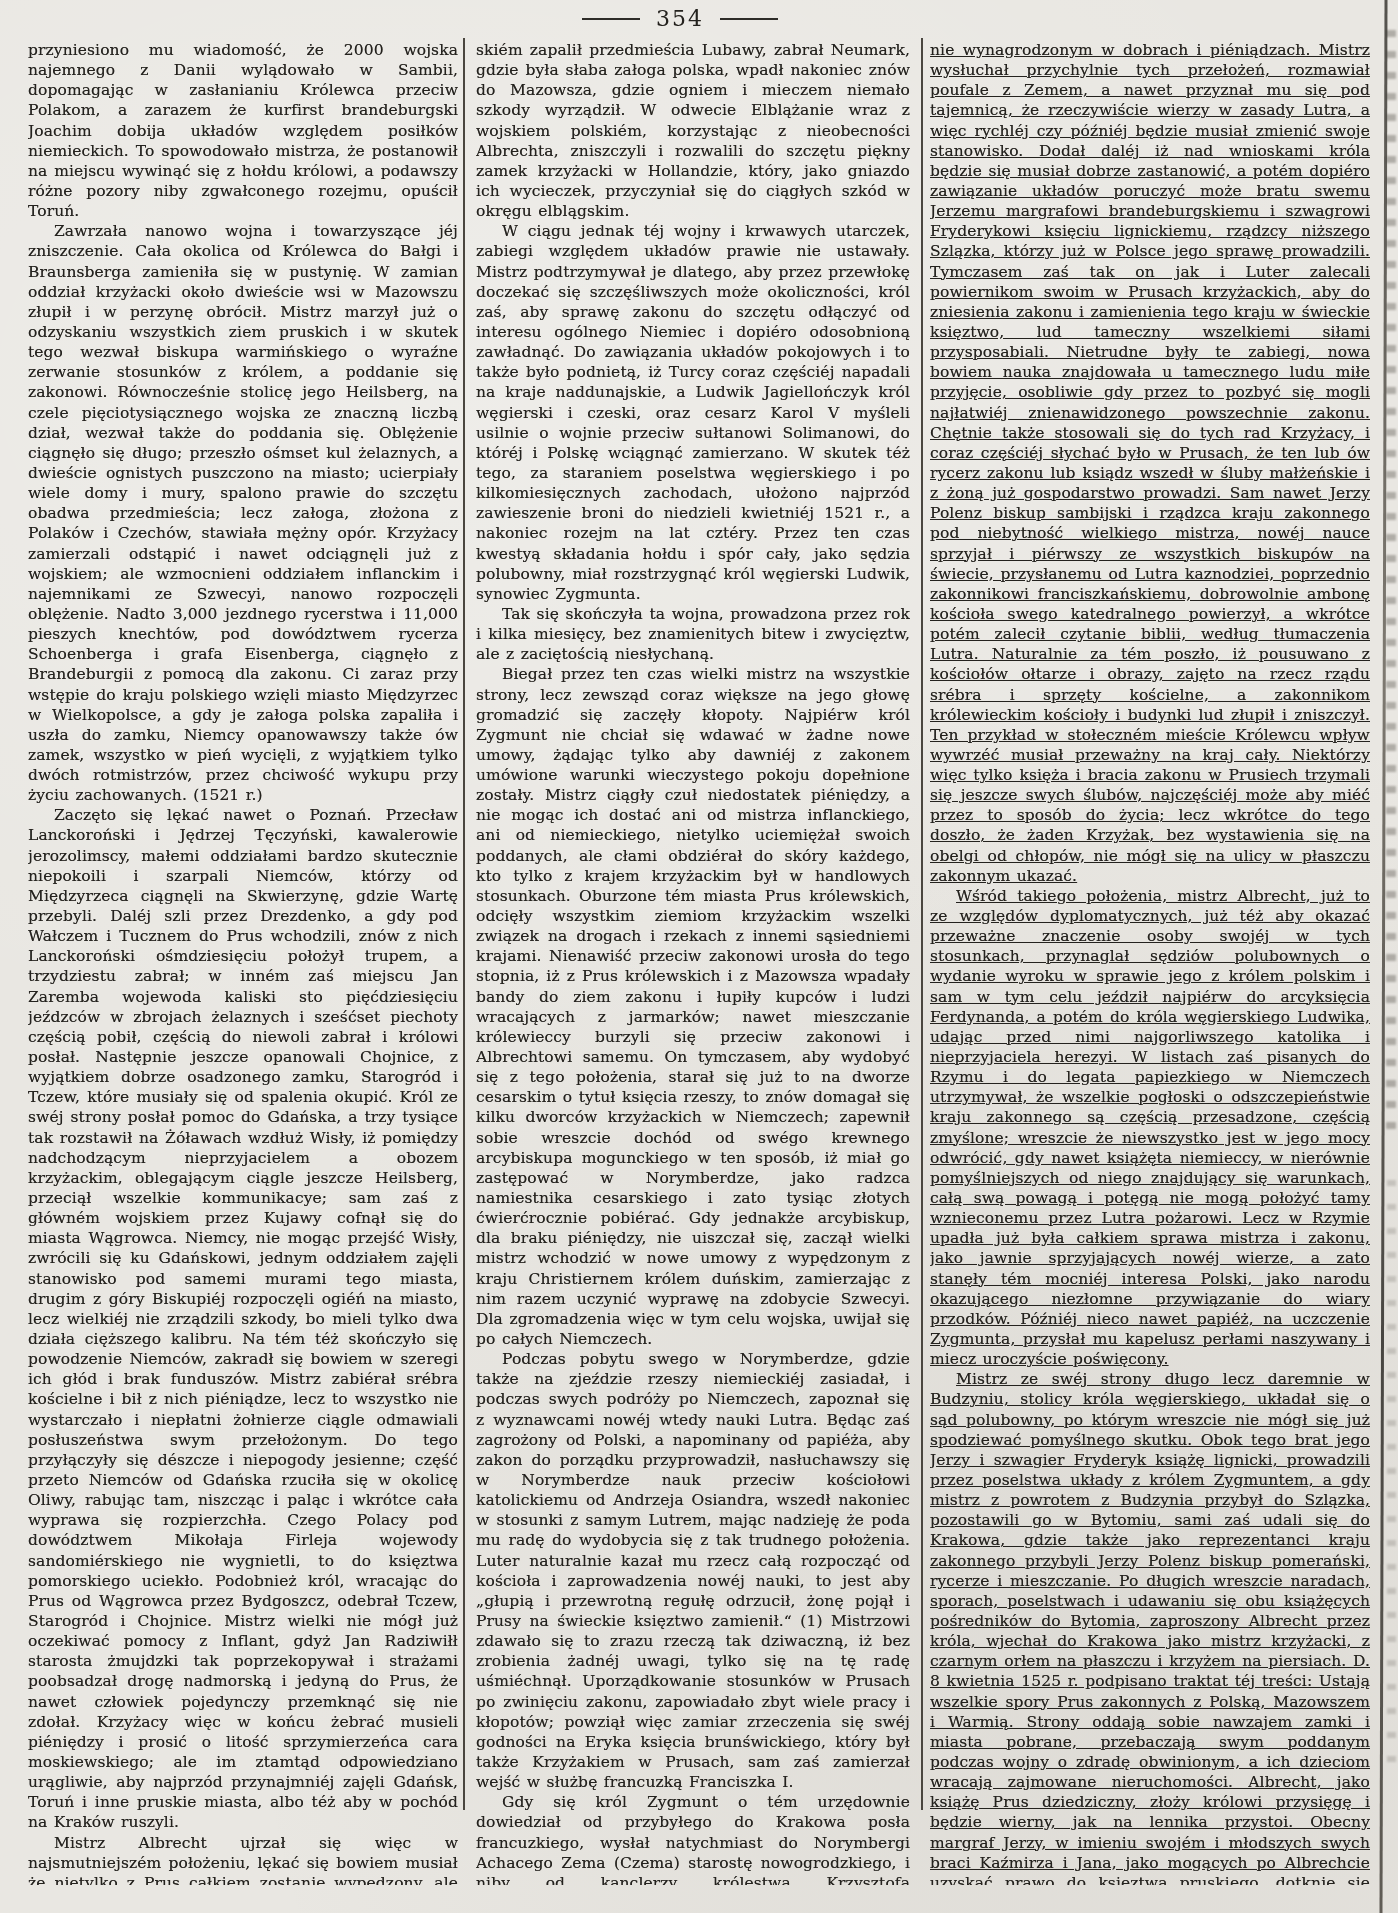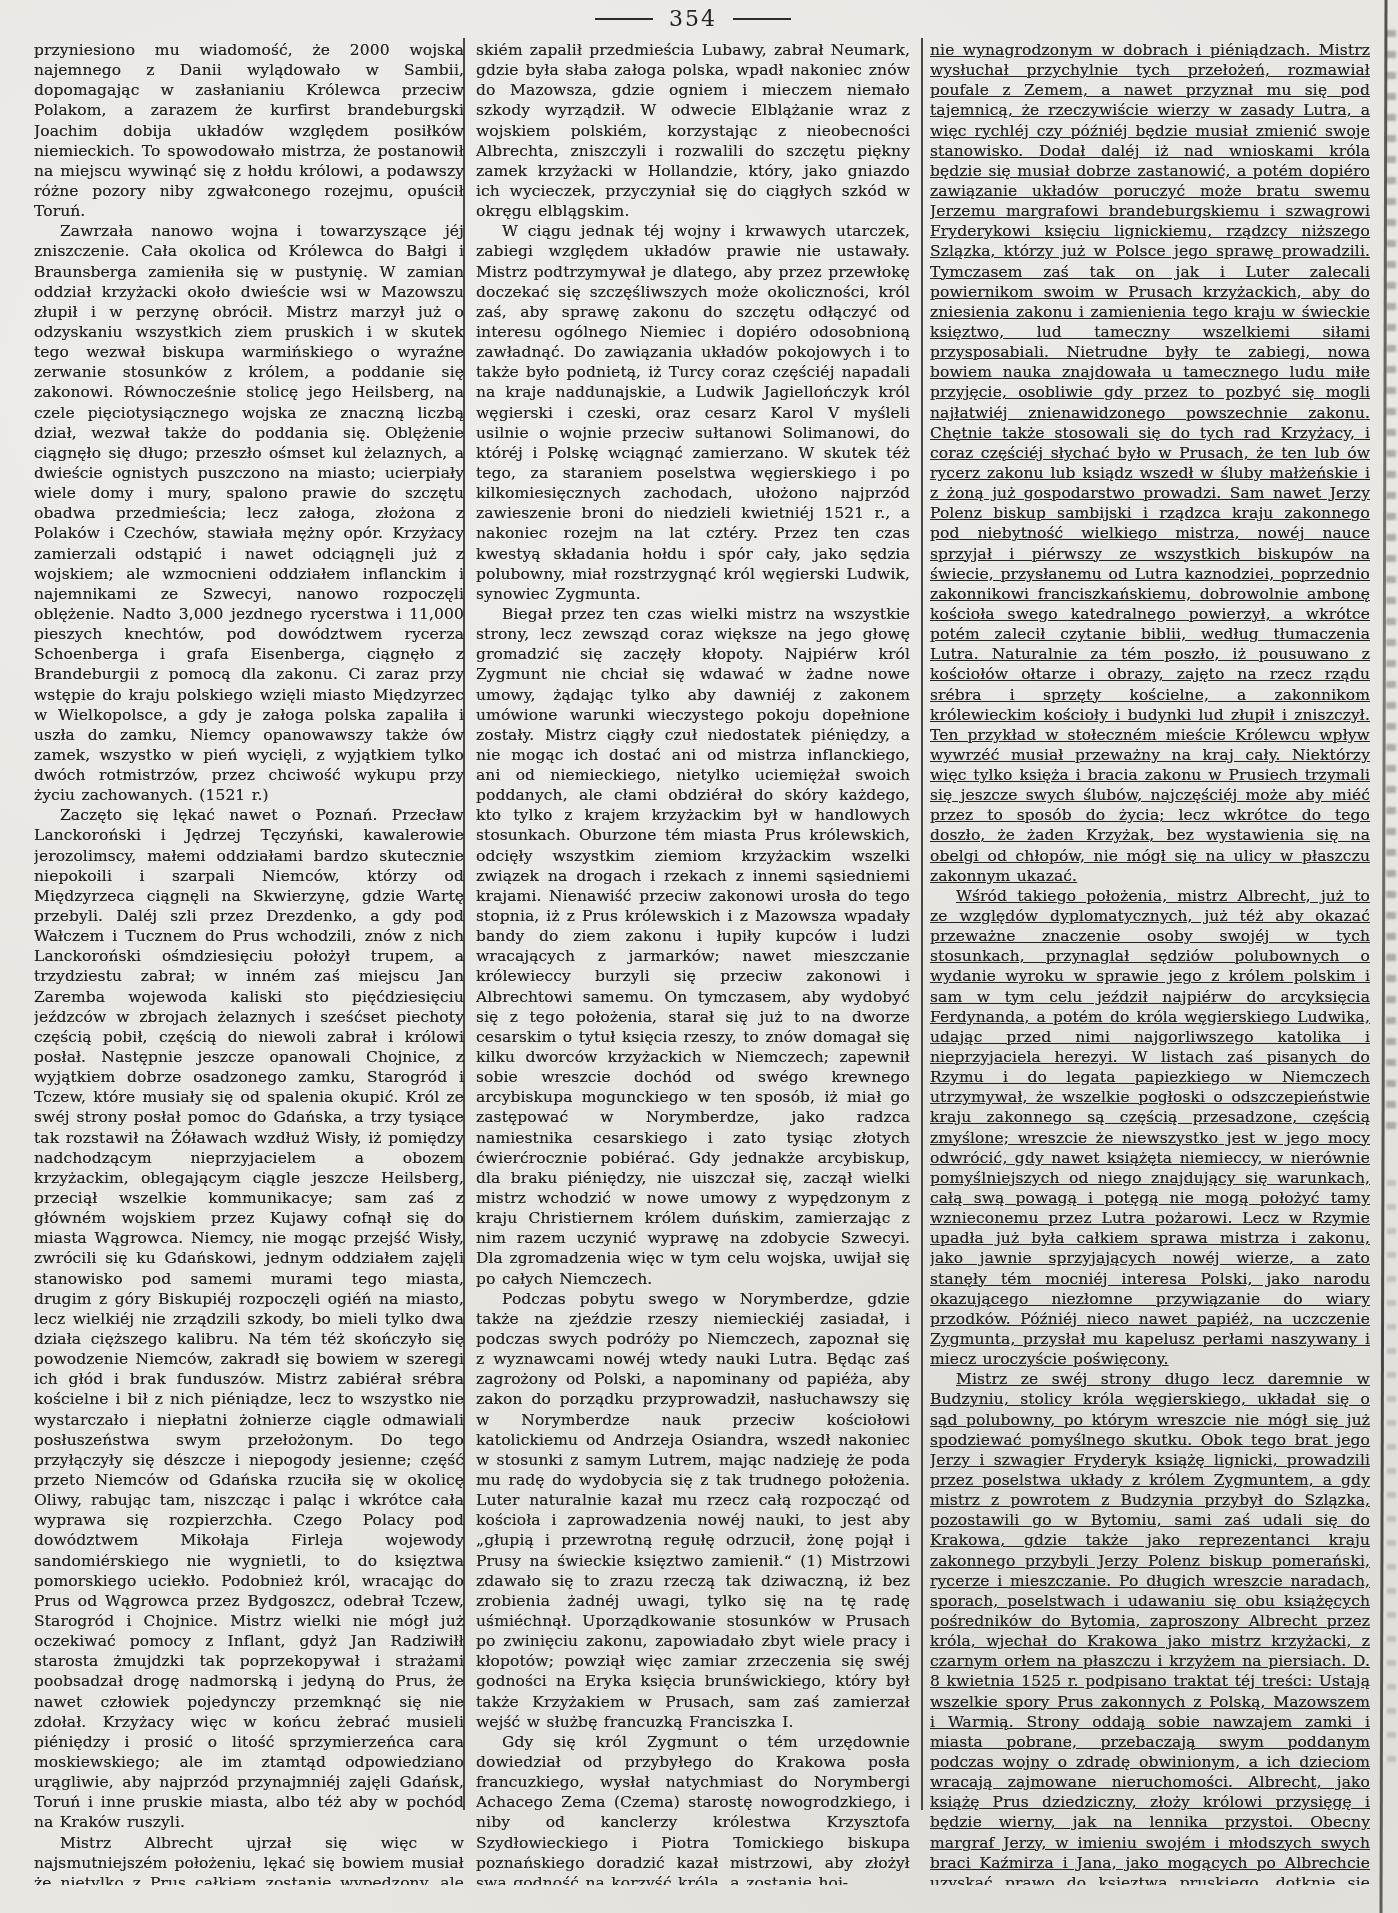--- a/index.html
+++ b/index.html
@@ -10,33 +10,33 @@
     margin:0 auto;
     background:
       radial-gradient(ellipse 120% 60% at 30% 20%, rgba(255,255,255,.25), rgba(0,0,0,0) 60%),
       radial-gradient(ellipse 90% 70% at 80% 85%, rgba(120,112,100,.10), rgba(0,0,0,0) 70%),
       radial-gradient(ellipse 140% 120% at 50% 50%, #e9e7e2 60%, #d9d6cf 100%);
     overflow:hidden;
     color:#24221e;
   }
   
   .header{
-    position:absolute;top:6px;left:13px;width:1360px;
+    position:absolute;top:6px;left:0;width:1360px;
     display:flex;align-items:center;justify-content:center;
     font-size:22px;letter-spacing:2px;
   }
   .header .rule{display:inline-block;width:58px;height:0;border-top:2.5px solid #2e2c28;margin:0 16px;}
   
   .col{
     position:absolute;top:40px;height:1845px;overflow:hidden;
     font-size:15.5px;line-height:1.3;text-align:justify;
     word-spacing:0.09em;letter-spacing:0.1px;
     text-shadow:0 0 .4px rgba(20,18,14,.55);
   }
-  .col-1{left:34px;width:430px;}
+  .col-1{left:28px;width:430px;}
   .col-2{left:476px;width:434px;}
   .col-3{left:930px;width:440px;text-decoration:underline;}
   .col p{margin:0;}
   .col p.indent{text-indent:26px;}
   .col-rule{position:absolute;top:38px;height:1772px;width:1.5px;background:#4a463f;}
   .rule-a{left:463px;}
   .rule-b{left:921px;}
   
   .edge-shadow{
     position:absolute;top:0;right:13px;width:3px;height:1913px;
@@ -71,20 +71,21 @@
   <div class="col col-1">
     <p>przyniesiono mu wiadomość, że 2000 wojska najemnego z Danii wylądowało w Sambii, dopomagając w zasłanianiu Królewca przeciw Polakom, a zarazem że kurfirst brandeburgski Joachim dobija układów względem posiłków niemieckich. To spowodowało mistrza, że postanowił na miejscu wywinąć się z hołdu królowi, a podawszy różne pozory niby zgwałconego rozejmu, opuścił Toruń.</p>
     <p class="indent">Zawrzała nanowo wojna i towarzyszące jéj zniszczenie. Cała okolica od Królewca do Bałgi i Braunsberga zamieniła się w pustynię. W zamian oddział krzyżacki około dwieście wsi w Mazowszu złupił i w perzynę obrócił. Mistrz marzył już o odzyskaniu wszystkich ziem pruskich i w skutek tego wezwał biskupa warmińskiego o wyraźne zerwanie stosunków z królem, a poddanie się zakonowi. Równocześnie stolicę jego Heilsberg, na czele pięciotysiącznego wojska ze znaczną liczbą dział, wezwał także do poddania się. Oblężenie ciągnęło się długo; przeszło ośmset kul żelaznych, a dwieście ognistych puszczono na miasto; ucierpiały wiele domy i mury, spalono prawie do szczętu obadwa przedmieścia; lecz załoga, złożona z Polaków i Czechów, stawiała mężny opór. Krzyżacy zamierzali odstąpić i nawet odciągnęli już z wojskiem; ale wzmocnieni oddziałem inflanckim i najemnikami ze Szwecyi, nanowo rozpoczęli oblężenie. Nadto 3,000 jezdnego rycerstwa i 11,000 pieszych knechtów, pod dowództwem rycerza Schoenberga i grafa Eisenberga, ciągnęło z Brandeburgii z pomocą dla zakonu. Ci zaraz przy wstępie do kraju polskiego wzięli miasto Międzyrzec w Wielkopolsce, a gdy je załoga polska zapaliła i uszła do zamku, Niemcy opanowawszy także ów zamek, wszystko w pień wycięli, z wyjątkiem tylko dwóch rotmistrzów, przez chciwość wykupu przy życiu zachowanych. (1521 r.)</p>
     <p class="indent">Zaczęto się lękać nawet o Poznań. Przecław Lanckoroński i Jędrzej Tęczyński, kawalerowie jerozolimscy, małemi oddziałami bardzo skutecznie niepokoili i szarpali Niemców, którzy od Międzyrzeca ciągnęli na Skwierzynę, gdzie Wartę przebyli. Daléj szli przez Drezdenko, a gdy pod Wałczem i Tucznem do Prus wchodzili, znów z nich Lanckoroński ośmdziesięciu położył trupem, a trzydziestu zabrał; w inném zaś miejscu Jan Zaremba wojewoda kaliski sto pięćdziesięciu jeźdzców w zbrojach żelaznych i sześćset piechoty częścią pobił, częścią do niewoli zabrał i królowi posłał. Następnie jeszcze opanowali Chojnice, z wyjątkiem dobrze osadzonego zamku, Starogród i Tczew, które musiały się od spalenia okupić. Król ze swéj strony posłał pomoc do Gdańska, a trzy tysiące tak rozstawił na Żóławach wzdłuż Wisły, iż pomiędzy nadchodzącym nieprzyjacielem a obozem krzyżackim, oblegającym ciągle jeszcze Heilsberg, przeciął wszelkie kommunikacye; sam zaś z główném wojskiem przez Kujawy cofnął się do miasta Wągrowca. Niemcy, nie mogąc przejść Wisły, zwrócili się ku Gdańskowi, jednym oddziałem zajęli stanowisko pod samemi murami tego miasta, drugim z góry Biskupiéj rozpoczęli ogiéń na miasto, lecz wielkiéj nie zrządzili szkody, bo mieli tylko dwa działa cięższego kalibru. Na tém téż skończyło się powodzenie Niemców, zakradł się bowiem w szeregi ich głód i brak funduszów. Mistrz zabiérał srébra kościelne i bił z nich piéniądze, lecz to wszystko nie wystarczało i niepłatni żołnierze ciągle odmawiali posłuszeństwa swym przełożonym. Do tego przyłączyły się dészcze i niepogody jesienne; część przeto Niemców od Gdańska rzuciła się w okolicę Oliwy, rabując tam, niszcząc i paląc i wkrótce cała wyprawa się rozpierzchła. Czego Polacy pod dowództwem Mikołaja Firleja wojewody sandomiérskiego nie wygnietli, to do księztwa pomorskiego uciekło. Podobnież król, wracając do Prus od Wągrowca przez Bydgoszcz, odebrał Tczew, Starogród i Chojnice. Mistrz wielki nie mógł już oczekiwać pomocy z Inflant, gdyż Jan Radziwiłł starosta żmujdzki tak poprzekopywał i strażami poobsadzał drogę nadmorską i jedyną do Prus, że nawet człowiek pojedynczy przemknąć się nie zdołał. Krzyżacy więc w końcu żebrać musieli piéniędzy i prosić o litość sprzymierzeńca cara moskiewskiego; ale im ztamtąd odpowiedziano urągliwie, aby najprzód przynajmniéj zajęli Gdańsk, Toruń i inne pruskie miasta, albo téż aby w pochód na Kraków ruszyli.</p>
     <p class="indent">Mistrz Albrecht ujrzał się więc w najsmutniejszém położeniu, lękać się bowiem musiał że nietylko z Prus całkiem zostanie wypędzony, ale nawet że niepłatne rozbitki jego napadną zbrojnie przeorstwa krzyżackie w Niemczech, dla wyciśnięcia wysłużonego żołdu swego. Z tém więc wojskiem, które jeszcze w Prusach pozostało, robił jakie mógł układy, a przywróciwszy w niém jakiekolwiek posłuszeństwo i porządek, nie marzył już o walnych bitwach i wojnie zaczepnéj, starając się tylko szkodzić naszym w dorywczych napadach. Tak po kilku potyczkach z wojskiem królew-</p>
   </div>
 
   <div class="col col-2">
     <p>skiém zapalił przedmieścia Lubawy, zabrał Neumark, gdzie była słaba załoga polska, wpadł nakoniec znów do Mazowsza, gdzie ogniem i mieczem niemało szkody wyrządził. W odwecie Elblążanie wraz z wojskiem polskiém, korzystając z nieobecności Albrechta, zniszczyli i rozwalili do szczętu piękny zamek krzyżacki w Hollandzie, który, jako gniazdo ich wycieczek, przyczyniał się do ciągłych szkód w okręgu elblągskim.</p>
     <p class="indent">W ciągu jednak téj wojny i krwawych utarczek, zabiegi względem układów prawie nie ustawały. Mistrz podtrzymywał je dlatego, aby przez przewłokę doczekać się szczęśliwszych może okoliczności, król zaś, aby sprawę zakonu do szczętu odłączyć od interesu ogólnego Niemiec i dopiéro odosobnioną zawładnąć. Do zawiązania układów pokojowych i to także było podnietą, iż Turcy coraz częściéj napadali na kraje naddunajskie, a Ludwik Jagiellończyk król węgierski i czeski, oraz cesarz Karol V myśleli usilnie o wojnie przeciw sułtanowi Solimanowi, do któréj i Polskę wciągnąć zamierzano. W skutek téż tego, za staraniem poselstwa węgierskiego i po kilkomiesięcznych zachodach, ułożono najprzód zawieszenie broni do niedzieli kwietniéj 1521 r., a nakoniec rozejm na lat cztéry. Przez ten czas kwestyą składania hołdu i spór cały, jako sędzia polubowny, miał rozstrzygnąć król węgierski Ludwik, synowiec Zygmunta.</p>
+    <p class="indent">Tak się skończyła ta wojna, prowadzona przez rok i kilka miesięcy, bez znamienitych bitew i zwycięztw, ale z zaciętością niesłychaną.</p>
     <p class="indent">Biegał przez ten czas wielki mistrz na wszystkie strony, lecz zewsząd coraz większe na jego głowę gromadzić się zaczęły kłopoty. Najpiérw król Zygmunt nie chciał się wdawać w żadne nowe umowy, żądając tylko aby dawniéj z zakonem umówione warunki wieczystego pokoju dopełnione zostały. Mistrz ciągły czuł niedostatek piéniędzy, a nie mogąc ich dostać ani od mistrza inflanckiego, ani od niemieckiego, nietylko uciemiężał swoich poddanych, ale cłami obdziérał do skóry każdego, kto tylko z krajem krzyżackim był w handlowych stosunkach. Oburzone tém miasta Prus królewskich, odcięły wszystkim ziemiom krzyżackim wszelki związek na drogach i rzekach z innemi sąsiedniemi krajami. Nienawiść przeciw zakonowi urosła do tego stopnia, iż z Prus królewskich i z Mazowsza wpadały bandy do ziem zakonu i łupiły kupców i ludzi wracających z jarmarków; nawet mieszczanie królewieccy burzyli się przeciw zakonowi i Albrechtowi samemu. On tymczasem, aby wydobyć się z tego położenia, starał się już to na dworze cesarskim o tytuł księcia rzeszy, to znów domagał się kilku dworców krzyżackich w Niemczech; zapewnił sobie wreszcie dochód od swégo krewnego arcybiskupa mogunckiego w ten sposób, iż miał go zastępować w Norymberdze, jako radzca namiestnika cesarskiego i zato tysiąc złotych ćwierćrocznie pobiérać. Gdy jednakże arcybiskup, dla braku piéniędzy, nie uiszczał się, zaczął wielki mistrz wchodzić w nowe umowy z wypędzonym z kraju Christiernem królem duńskim, zamierzając z nim razem uczynić wyprawę na zdobycie Szwecyi. Dla zgromadzenia więc w tym celu wojska, uwijał się po całych Niemczech.</p>
     <p class="indent">Podczas pobytu swego w Norymberdze, gdzie także na zjeździe rzeszy niemieckiéj zasiadał, i podczas swych podróży po Niemczech, zapoznał się z wyznawcami nowéj wtedy nauki Lutra. Będąc zaś zagrożony od Polski, a napominany od papiéża, aby zakon do porządku przyprowadził, nasłuchawszy się w Norymberdze nauk przeciw kościołowi katolickiemu od Andrzeja Osiandra, wszedł nakoniec w stosunki z samym Lutrem, mając nadzieję że poda mu radę do wydobycia się z tak trudnego położenia. Luter naturalnie kazał mu rzecz całą rozpocząć od kościoła i zaprowadzenia nowéj nauki, to jest aby „głupią i przewrotną regułę odrzucił, żonę pojął i Prusy na świeckie księztwo zamienił.“ (1) Mistrzowi zdawało się to zrazu rzeczą tak dziwaczną, iż bez zrobienia żadnéj uwagi, tylko się na tę radę uśmiéchnął. Uporządkowanie stosunków w Prusach po zwinięciu zakonu, zapowiadało zbyt wiele pracy i kłopotów; powziął więc zamiar zrzeczenia się swéj godności na Eryka księcia brunświckiego, który był także Krzyżakiem w Prusach, sam zaś zamierzał wejść w służbę francuzką Franciszka I.</p>
     <p class="indent">Gdy się król Zygmunt o tém urzędownie dowiedział od przybyłego do Krakowa posła francuzkiego, wysłał natychmiast do Norymbergi Achacego Zema (Czema) starostę nowogrodzkiego, i niby od kanclerzy królestwa Krzysztofa Szydłowieckiego i Piotra Tomickiego biskupa poznańskiego doradzić kazał mistrzowi, aby złożył swą godność na korzyść króla, a zostanie hoj-</p>
 
   </div>
 
   <div class="col col-3">
     <p>nie wynagrodzonym w dobrach i piéniądzach. Mistrz wysłuchał przychylnie tych przełożeń, rozmawiał poufale z Zemem, a nawet przyznał mu się pod tajemnicą, że rzeczywiście wierzy w zasady Lutra, a więc rychléj czy późniéj będzie musiał zmienić swoje stanowisko. Dodał daléj iż nad wnioskami króla będzie się musiał dobrze zastanowić, a potém dopiéro zawiązanie układów poruczyć może bratu swemu Jerzemu margrafowi brandeburgskiemu i szwagrowi Fryderykowi księciu lignickiemu, rządzcy niższego Szlązka, którzy już w Polsce jego sprawę prowadzili. Tymczasem zaś tak on jak i Luter zalecali powiernikom swoim w Prusach krzyżackich, aby do zniesienia zakonu i zamienienia tego kraju w świeckie księztwo, lud tameczny wszelkiemi siłami przysposabiali. Nietrudne były te zabiegi, nowa bowiem nauka znajdowała u tamecznego ludu miłe przyjęcie, osobliwie gdy przez to pozbyć się mogli najłatwiéj znienawidzonego powszechnie zakonu. Chętnie także stosowali się do tych rad Krzyżacy, i coraz częściéj słychać było w Prusach, że ten lub ów rycerz zakonu lub ksiądz wszedł w śluby małżeńskie i z żoną już gospodarstwo prowadzi. Sam nawet Jerzy Polenz biskup sambijski i rządzca kraju zakonnego pod niebytność wielkiego mistrza, nowéj nauce sprzyjał i piérwszy ze wszystkich biskupów na świecie, przysłanemu od Lutra kaznodziei, poprzednio zakonnikowi franciszkańskiemu, dobrowolnie ambonę kościoła swego katedralnego powierzył, a wkrótce potém zalecił czytanie biblii, według tłumaczenia Lutra. Naturalnie za tém poszło, iż pousuwano z kościołów ołtarze i obrazy, zajęto na rzecz rządu srébra i sprzęty kościelne, a zakonnikom królewieckim kościoły i budynki lud złupił i zniszczył. Ten przykład w stołeczném mieście Królewcu wpływ wywrzéć musiał przeważny na kraj cały. Niektórzy więc tylko księża i bracia zakonu w Prusiech trzymali się jeszcze swych ślubów, najczęściéj może aby miéć przez to sposób do życia; lecz wkrótce do tego doszło, że żaden Krzyżak, bez wystawienia się na obelgi od chłopów, nie mógł się na ulicy w płaszczu zakonnym ukazać.</p>
     <p class="indent">Wśród takiego położenia, mistrz Albrecht, już to ze względów dyplomatycznych, już téż aby okazać przeważne znaczenie osoby swojéj w tych stosunkach, przynaglał sędziów polubownych o wydanie wyroku w sprawie jego z królem polskim i sam w tym celu jeździł najpiérw do arcyksięcia Ferdynanda, a potém do króla węgierskiego Ludwika, udając przed nimi najgorliwszego katolika i nieprzyjaciela herezyi. W listach zaś pisanych do Rzymu i do legata papiezkiego w Niemczech utrzymywał, że wszelkie pogłoski o odszczepieństwie kraju zakonnego są częścią przesadzone, częścią zmyślone; wreszcie że niewszystko jest w jego mocy odwrócić, gdy nawet książęta niemieccy, w nierównie pomyślniejszych od niego znajdujący się warunkach, całą swą powagą i potęgą nie mogą położyć tamy wznieconemu przez Lutra pożarowi. Lecz w Rzymie upadła już była całkiem sprawa mistrza i zakonu, jako jawnie sprzyjających nowéj wierze, a zato stanęły tém mocniéj interesa Polski, jako narodu okazującego niezłomne przywiązanie do wiary przodków. Późniéj nieco nawet papiéż, na uczczenie Zygmunta, przysłał mu kapelusz perłami naszywany i miecz uroczyście poświęcony.</p>
     <p class="indent">Mistrz ze swéj strony długo lecz daremnie w Budzyniu, stolicy króla węgierskiego, układał się o sąd polubowny, po którym wreszcie nie mógł się już spodziewać pomyślnego skutku. Obok tego brat jego Jerzy i szwagier Fryderyk książę lignicki, prowadzili przez poselstwa układy z królem Zygmuntem, a gdy mistrz z powrotem z Budzynia przybył do Szlązka, pozostawili go w Bytomiu, sami zaś udali się do Krakowa, gdzie także jako reprezentanci kraju zakonnego przybyli Jerzy Polenz biskup pomerański, rycerze i mieszczanie. Po długich wreszcie naradach, sporach, poselstwach i udawaniu się obu książęcych pośredników do Bytomia, zaproszony Albrecht przez króla, wjechał do Krakowa jako mistrz krzyżacki, z czarnym orłem na płaszczu i krzyżem na piersiach. D. 8 kwietnia 1525 r. podpisano traktat téj treści: Ustają wszelkie spory Prus zakonnych z Polską, Mazowszem i Warmią. Strony oddają sobie nawzajem zamki i miasta pobrane, przebaczają swym poddanym podczas wojny o zdradę obwinionym, a ich dzieciom wracają zajmowane nieruchomości. Albrecht, jako książę Prus dziedziczny, złoży królowi przysięgę i będzie wierny, jak na lennika przystoi. Obecny margraf Jerzy, w imieniu swojém i młodszych swych braci Kaźmirza i Jana, jako mogących po Albrechcie uzyskać prawo do księztwa pruskiego, dotknie się także podczas składania hołdu chorągwi lenniczéj. Po wygaśnięciu męzkiego potomstwa Albrechta i jego braci, księztwo pruskie przypadnie jako prowincya bezpośrednia do Polski, rządzona przez jednego ze swych obywa-</p>

